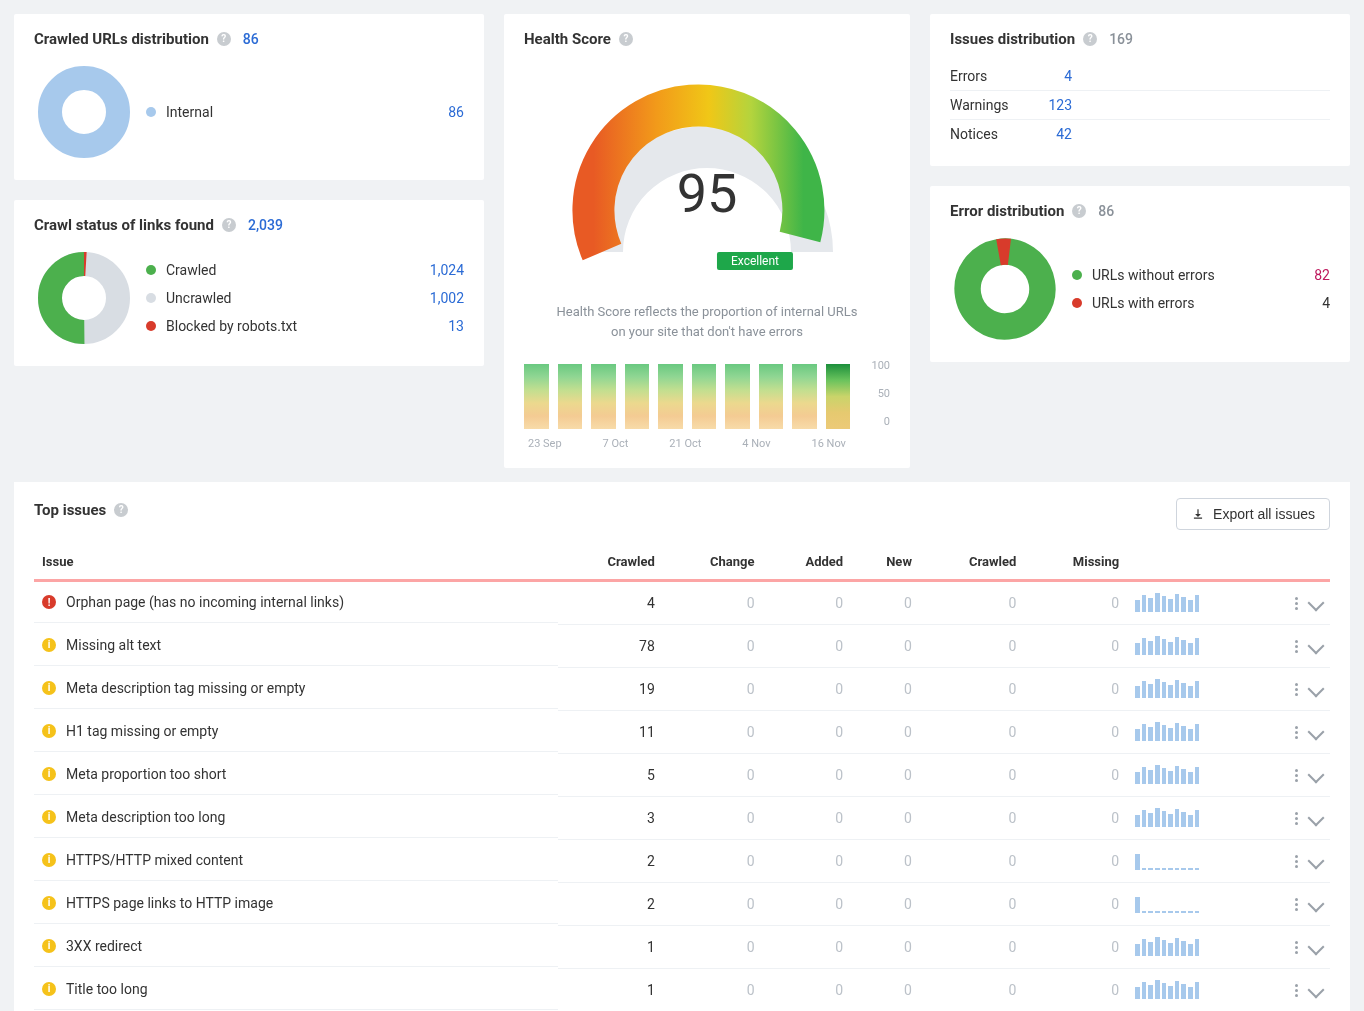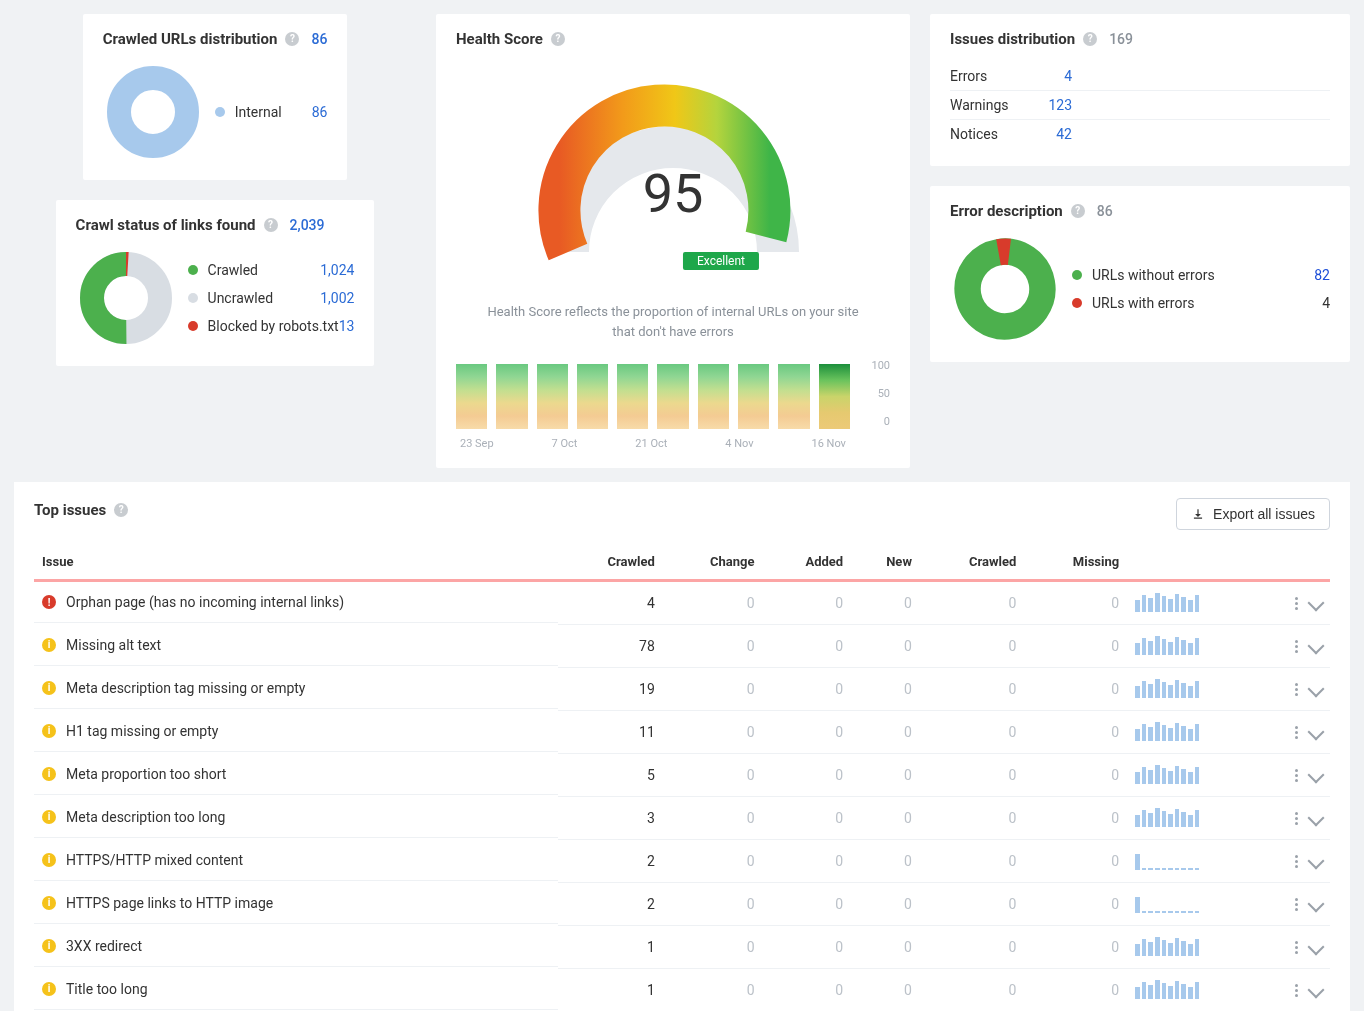--- a/index.html
+++ b/index.html
@@ -5,21 +5,21 @@
   * { box-sizing: border-box; margin: 0; padding: 0; }
   body {
     font-family: -apple-system, BlinkMacSystemFont, "Segoe UI", Roboto, Helvetica, Arial, sans-serif;
     background: #f0f2f4;
     color: #333;
     font-size: 14px;
     width: 1364px;
   }
   .dashboard { display: flex; gap: 20px; padding: 14px; }
   .column { display: flex; flex-direction: column; gap: 20px; }
-  .col-left { width: 402px; align-items: center; }
+  .col-left { width: 470px; }
   .col-mid  { flex: 1; }
   .col-right{ width: 420px; }
   .card {
     background: #fff;
     border-radius: 2px;
     padding: 16px 20px 18px 20px;
   }
   .card-title {
     display: flex; align-items: center; gap: 8px;
     font-weight: 700; font-size: 15px; color: #333;
@@ -249,38 +249,38 @@
           <div class="issue-line">
             <span class="issue-name">Notices</span>
             <span class="issue-count">42</span>
             <span class="issue-bar-wrap"><span class="issue-bar" style="width:34%;background:#2f7dd1"></span></span>
           </div>
         </div>
     </div>
 
     <div class="card">
       <div class="card-title">
-        <span>Error description</span>
+        <span>Error distribution</span>
         <span class="help-icon">?</span>
         <span class="title-count" style="color:#8a9199">86</span>
       </div>
       <div class="donut-row">
         <svg width="110" height="110" viewBox="0 0 100 100">
           <g transform="rotate(-100 50 50)">
             <circle cx="50" cy="50" r="34" fill="none" stroke="#4cb04d" stroke-width="24"></circle>
             <circle cx="50" cy="50" r="34" fill="none" stroke="#d83b2b" stroke-width="24" stroke-dasharray="10 214"></circle>
           </g>
         </svg>
         <div class="legend" id="error-dist-legend">
             <div class="legend-line">
               <span class="legend-label">
                 <span class="dot" style="background:#4cb04d"></span>
                 <span>URLs without errors</span>
               </span>
-              <span class="legend-val" style="color:#1d4ed8">82</span>
+              <span class="legend-val" style="color:#be185d">82</span>
             </div>
             <div class="legend-line">
               <span class="legend-label">
                 <span class="dot" style="background:#d83b2b"></span>
                 <span>URLs with errors</span>
               </span>
               <span class="legend-val" style="color:#333">4</span>
             </div>
           </div>
       </div>

